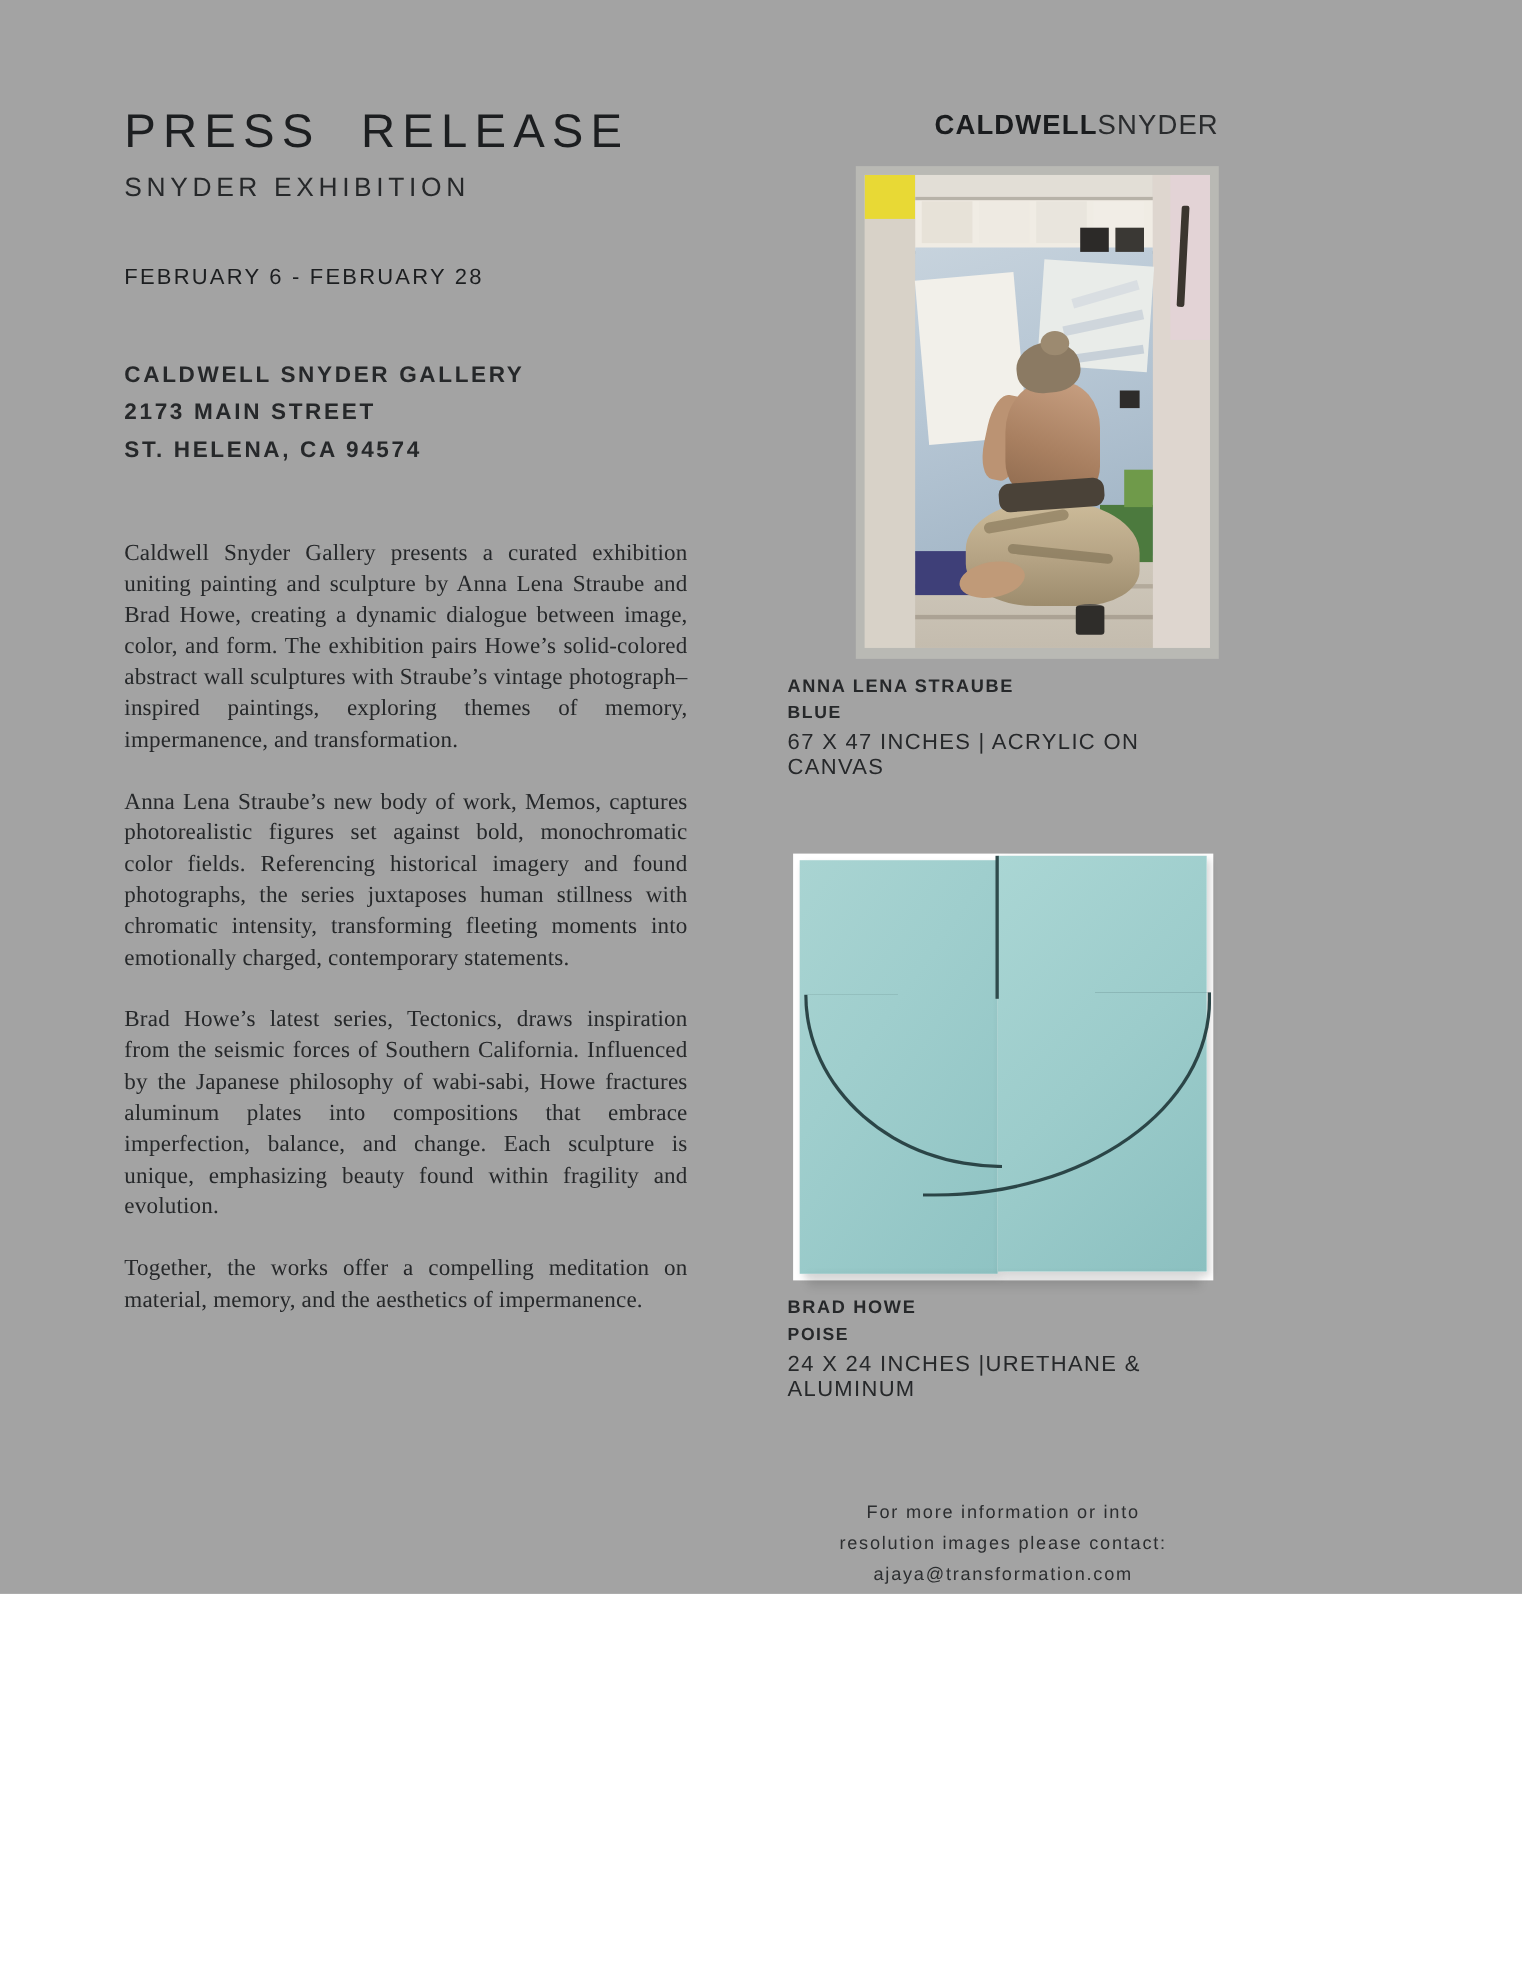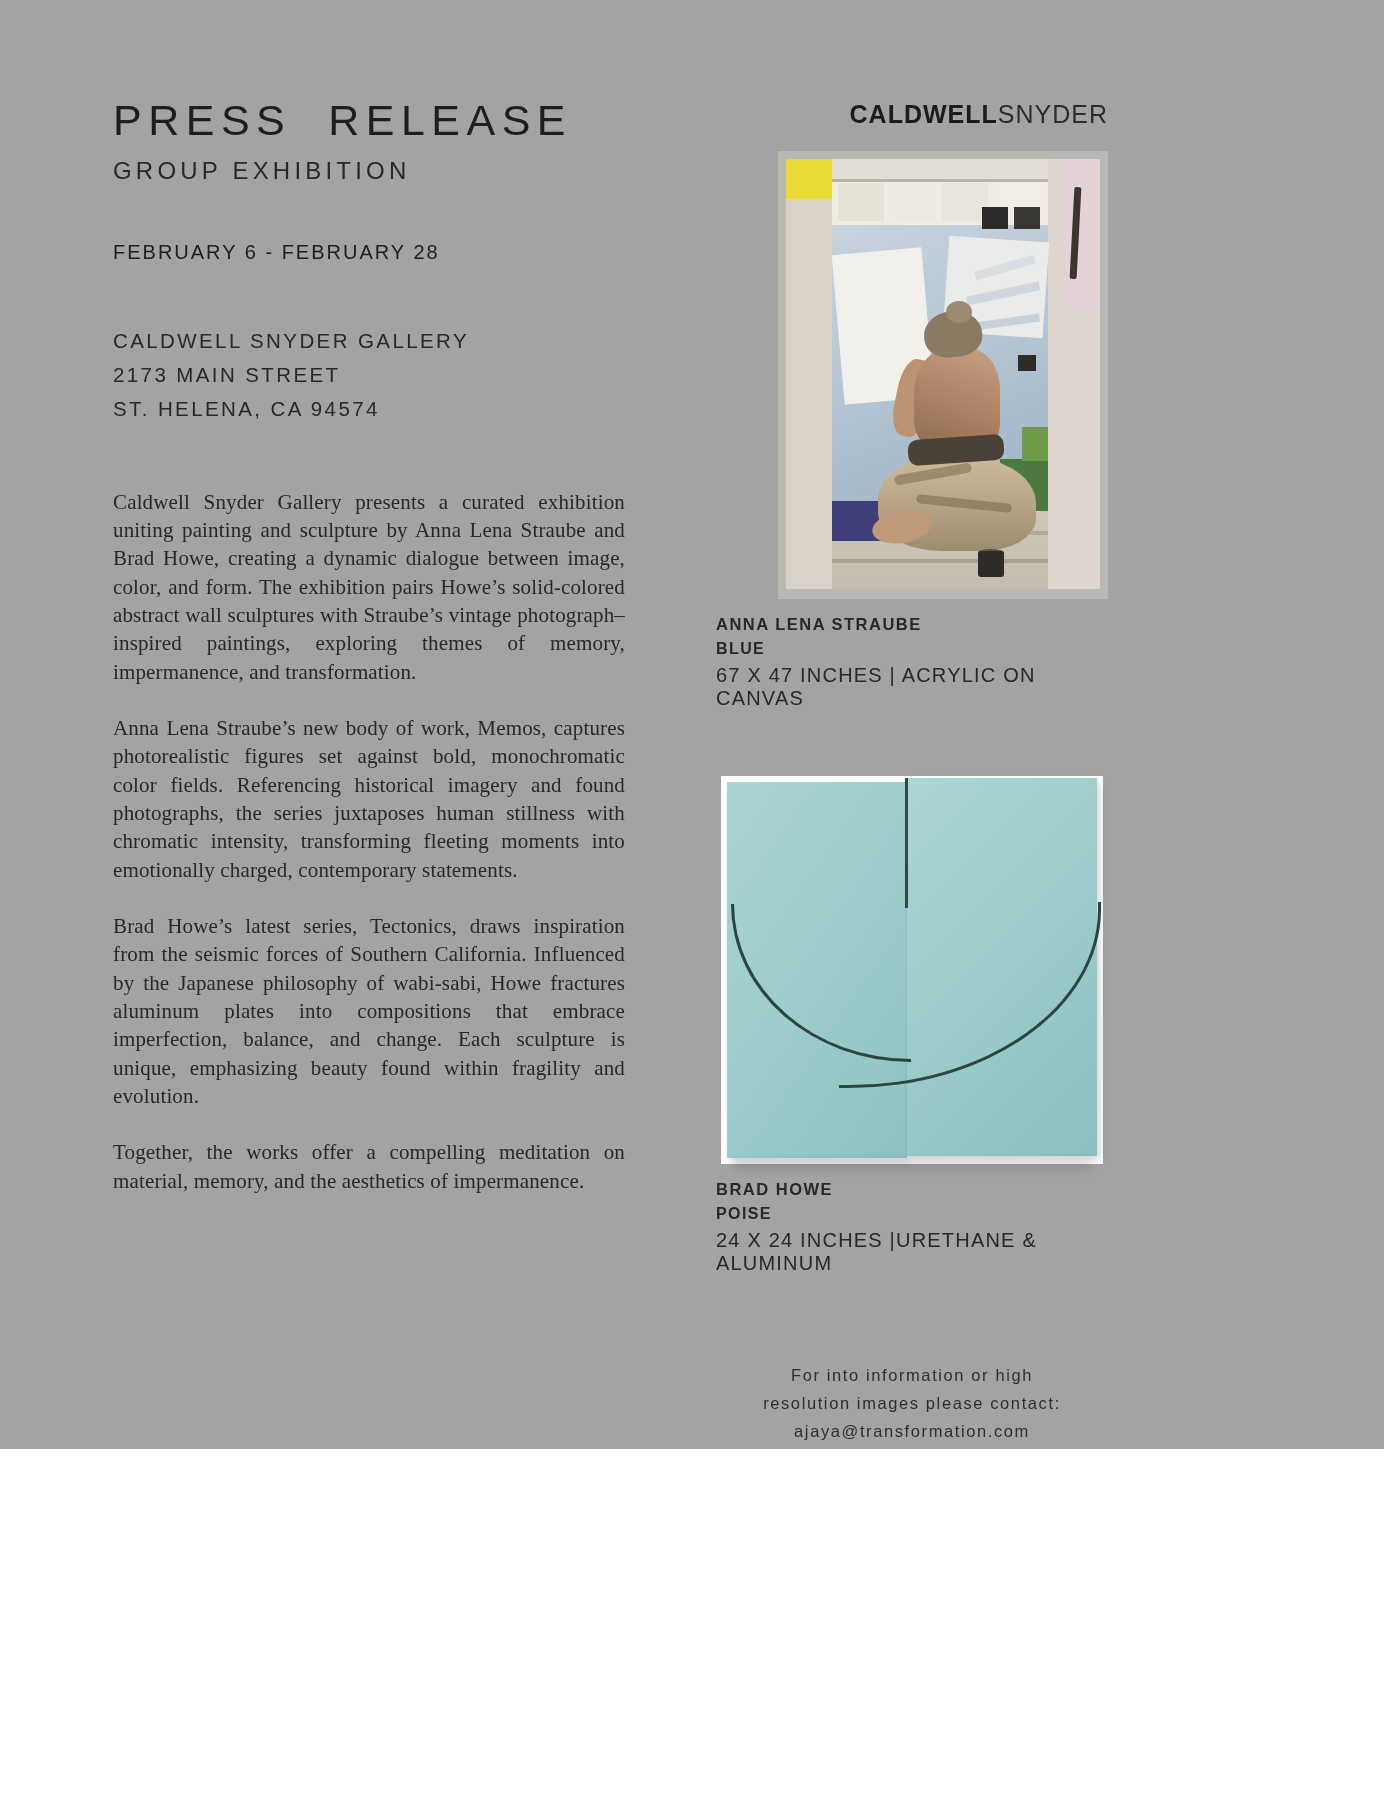--- a/index.html
+++ b/index.html
@@ -45,21 +45,21 @@
   }
   .dates {
     font-size: 20px;
     font-weight: 400;
     letter-spacing: 2.0px;
     color: #1c1e20;
     margin: 0 0 60px 0;
   }
   .addr-line {
     font-size: 20.5px;
-    font-weight: 400;
+    font-weight: 700;
     letter-spacing: 2.4px;
     color: #26282a;
     line-height: 1.65;
   }
   .addr-block { margin-bottom: 62px; }
 
   .body-p {
     font-size: 21px;
     line-height: 1.35;
     color: #26282a;
@@ -267,21 +267,21 @@
   }
 </style>
 </head>
 <body>
 
 <div class="page">
 
   <div class="left-col">
 
     <h1 class="press-title">PRESS  RELEASE</h1>
-    <div class="group-sub">GROUP EXHIBITION</div>
+    <div class="group-sub">SNYDER EXHIBITION</div>
     <div class="dates">FEBRUARY 6 - FEBRUARY 28</div>
 
     <div class="addr-block">
       <div class="addr-line">CALDWELL SNYDER GALLERY</div>
       <div class="addr-line">2173 MAIN STREET</div>
       <div class="addr-line">ST. HELENA, CA 94574</div>
     </div>
 
     <p class="body-p">Caldwell Snyder Gallery presents a curated exhibition uniting painting and sculpture by Anna Lena Straube and Brad Howe, creating a dynamic dialogue between image, color, and form. The exhibition pairs Howe’s solid-colored abstract wall sculptures with Straube’s vintage photograph–inspired paintings, exploring themes of memory, impermanence, and transformation.</p>
     <p class="body-p">Anna Lena Straube’s new body of work, Memos, captures photorealistic figures set against bold, monochromatic color fields. Referencing historical imagery and found photographs, the series juxtaposes human stillness with chromatic intensity, transforming fleeting moments into emotionally charged, contemporary statements.</p>
@@ -354,21 +354,21 @@
       </div>
     </div>
 
     <div class="cap">
       <div class="cap-artist">BRAD HOWE</div>
       <div class="cap-title">POISE</div>
       <div class="cap-medium">24 X 24 INCHES |URETHANE &amp; ALUMINUM</div>
     </div>
 
     <div class="contact">
-      <span class="c-line">For into information or high</span>
+      <span class="c-line">For more information or into</span>
       <span class="c-line">resolution images please contact:</span>
       <span class="c-line">ajaya@transformation.com</span>
       <span class="c-line">415.392.2299</span>
       <span class="c-site">CALDWELLSNYDER.COM</span>
     </div>
 
   </div>
 </div>
 
 </body></html>

